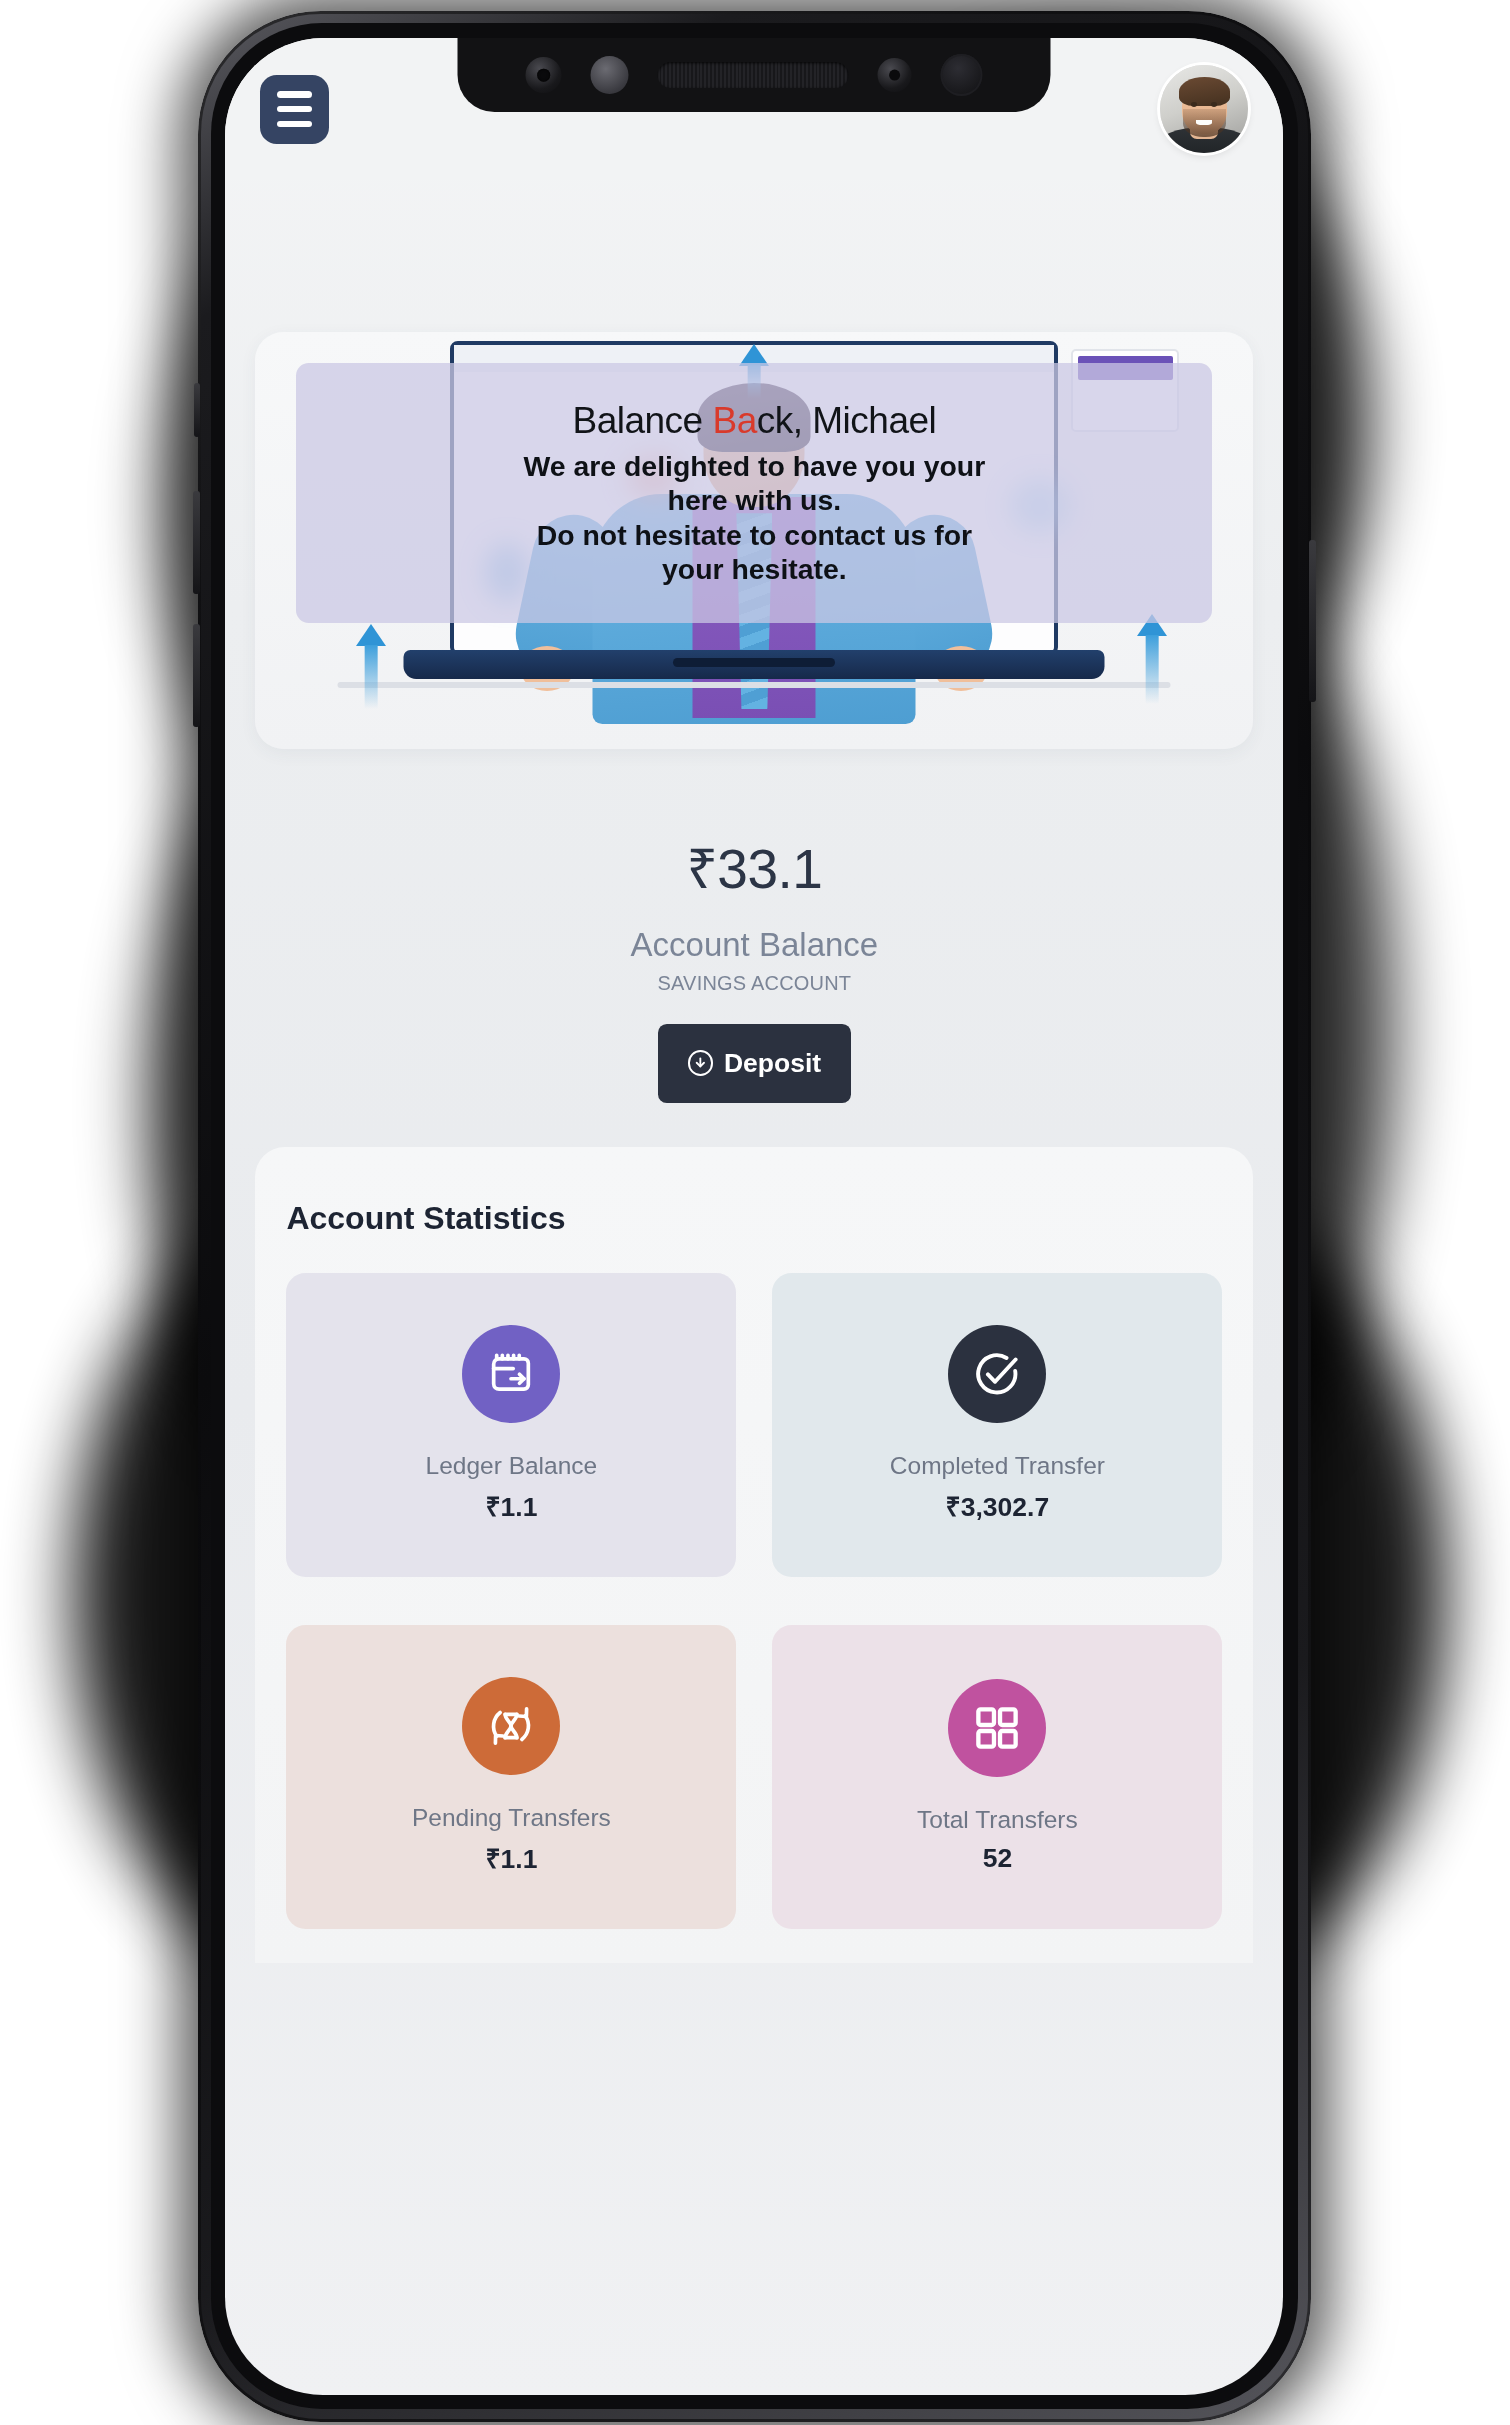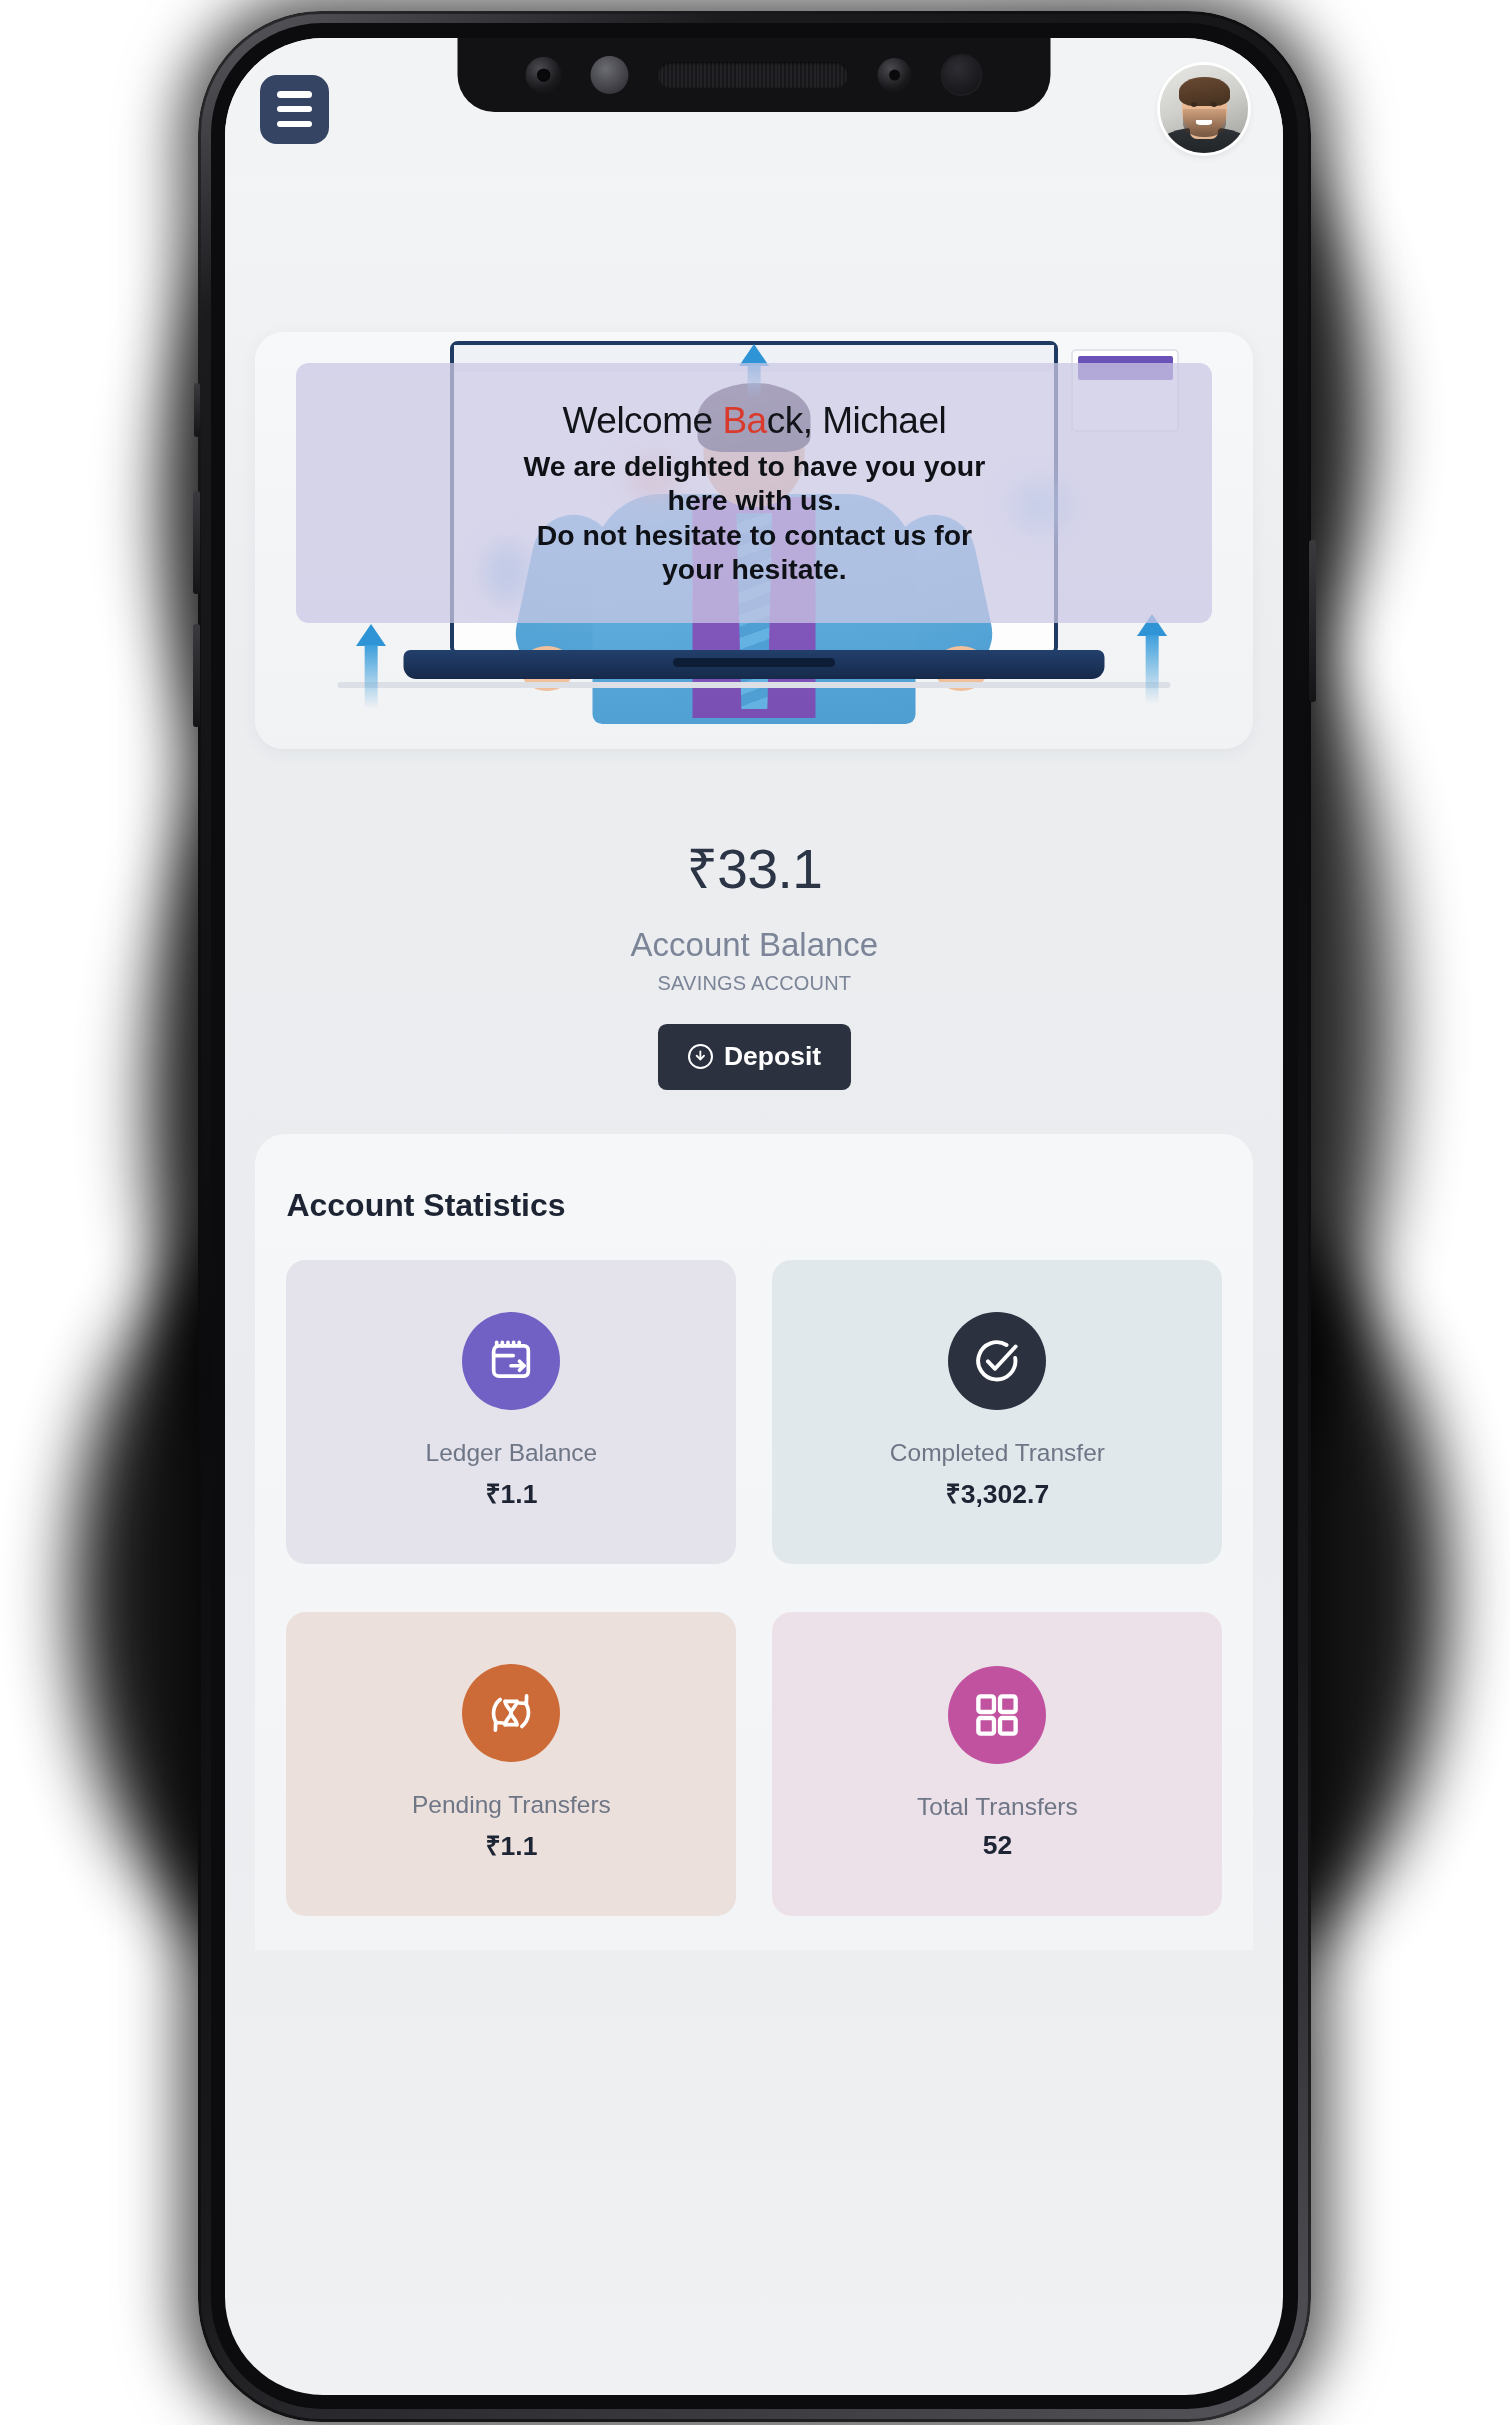--- a/index.html
+++ b/index.html
@@ -278,21 +278,21 @@
   #balance-amount{ font-size:55px; font-weight:400; color:#2c3546; letter-spacing:-0.5px; }
   #balance-label{ margin-top:21.6px; font-size:33px; color:#7b8597; font-weight:400; }
   #balance-type { margin-top:7.8px; font-size:20px; color:#7b8597; font-weight:400; letter-spacing:0.2px;}
   #deposit-btn{
     margin-top:29px;
     background:#2b313f;
     color:#ffffff;
     border:none;
     border-radius:8.8px;
     padding:0 30px;
-    height:66px;
+    height:79px;
     display:flex; align-items:center; gap:10.8px;
     font-size:26.5px; font-weight:700;
     font-family:"Liberation Sans", sans-serif;
     cursor:pointer;
   }
   #deposit-btn .dep-ico{
     width:25.5px;height:25.5px;border-radius:50%;
     border:2.5px solid #fff; display:flex;align-items:center;justify-content:center;
     flex:none;
   }
@@ -412,21 +412,21 @@
               <div class="head"></div>
                 <div class="shaft"></div>
             </div>
             <div class="arrow a-right">
               <div class="head"></div>
                 <div class="shaft"></div>
             </div>
           </div>
 
           <div id="welcome-overlay">
-            <div id="welcome-title"><span>Welcome </span><span class="hl">Ba</span><span>ck, Michael</span></div>
+            <div id="welcome-title"><span>Balance </span><span class="hl">Ba</span><span>ck, Michael</span></div>
             <div id="welcome-sub">
               <div>We are delighted to have you your</div>
               <div>here with us.</div>
               <div>Do not hesitate to contact us for</div>
               <div>your hesitate.</div>
             </div>
           </div>
         </div>
 
         <div id="balance-block">

